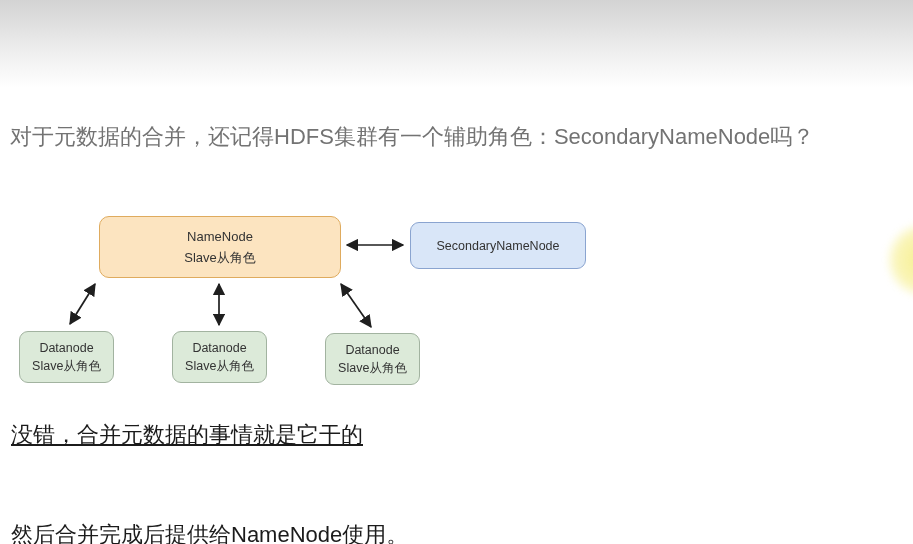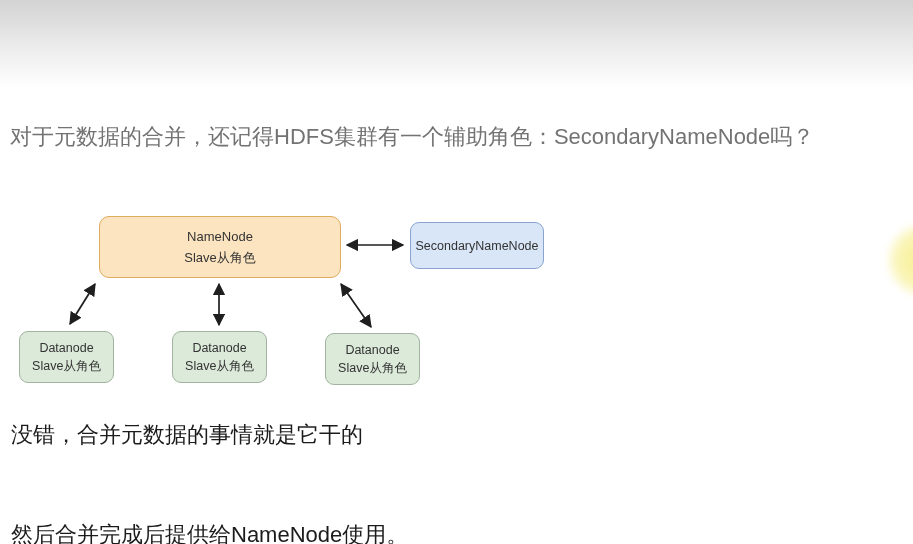--- a/index.html
+++ b/index.html
@@ -32,35 +32,35 @@
     text-align:left;color:#333333;
     box-sizing:border-box;
   }
   .node span{display:block;}
   .node-namenode{
     left:99px;top:216px;width:242px;height:62px;
     background:#fce4c0;border:1.5px solid #dfab5e;border-radius:10px;
     font-size:13px;line-height:21px;
   }
   .node-secondary{
-    left:410px;top:222px;width:134px;height:47px;
+    left:410px;top:222px;width:176px;height:47px;
     background:#d9e6f8;border:1.5px solid #8aa4d0;border-radius:9px;
     font-size:12.5px;line-height:18px;
   }
   .node-datanode{
     width:95px;height:52px;
     background:#dcead9;border:1.5px solid #a2b3a0;border-radius:9px;
     font-size:12.5px;line-height:18px;
   }
   .node-datanode-1{left:19px;top:331px;}
   .node-datanode-2{left:172px;top:331px;}
   .node-datanode-3{left:325px;top:333px;}
   .body-line{
     position:absolute;left:11px;
-    font-size:22px;line-height:30px;color:#1b1b1b;white-space:nowrap;
+    font-size:22px;line-height:30px;color:#1b1b1b;white-space:nowrap;text-decoration:underline;
   }
   .body-line-1{top:398px;}
   .body-line-2{top:448px;}
   .body-line-3{top:498px;}
   .watermark{
     position:absolute;top:549px;right:8px;
     font-size:14px;color:#0f766e;letter-spacing:0.3px;
   }
   .glow-dot{
     position:absolute;left:886px;top:222px;width:76px;height:76px;border-radius:50%;

